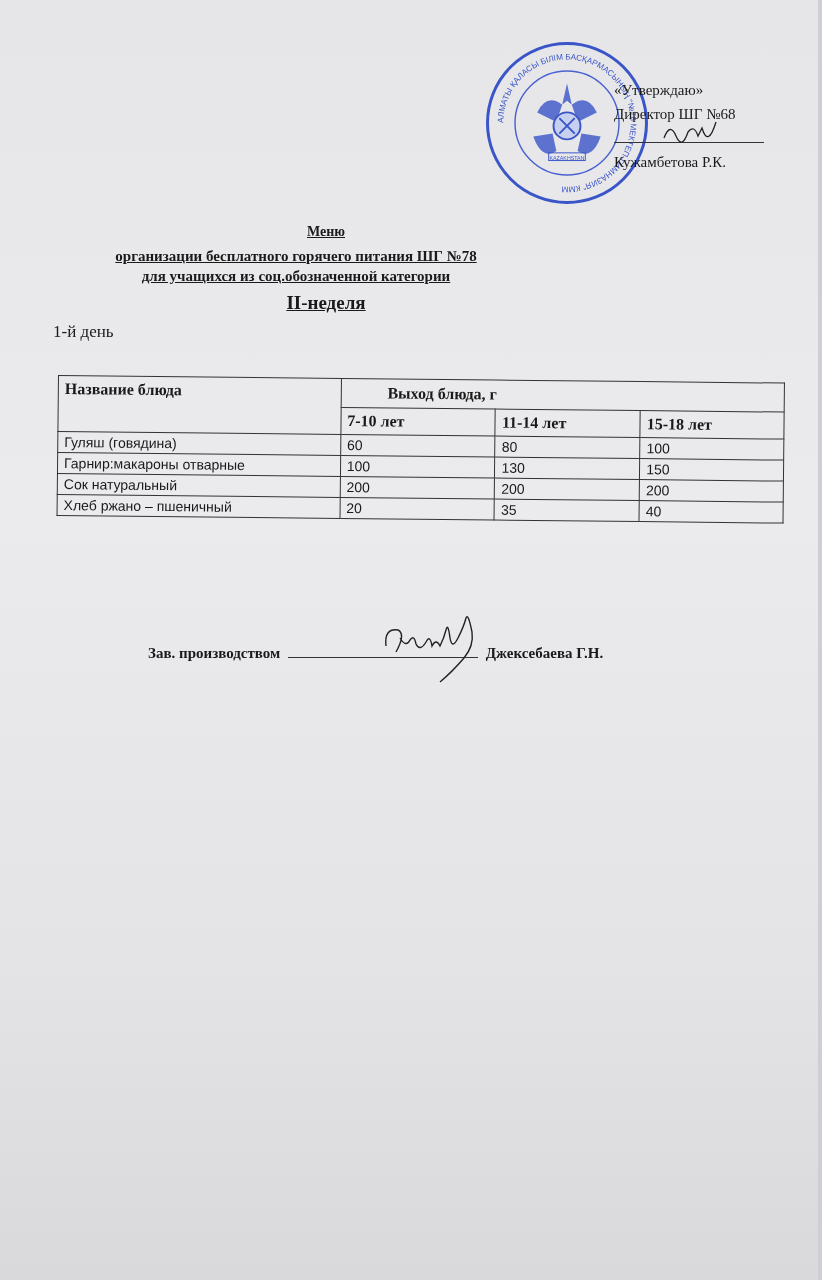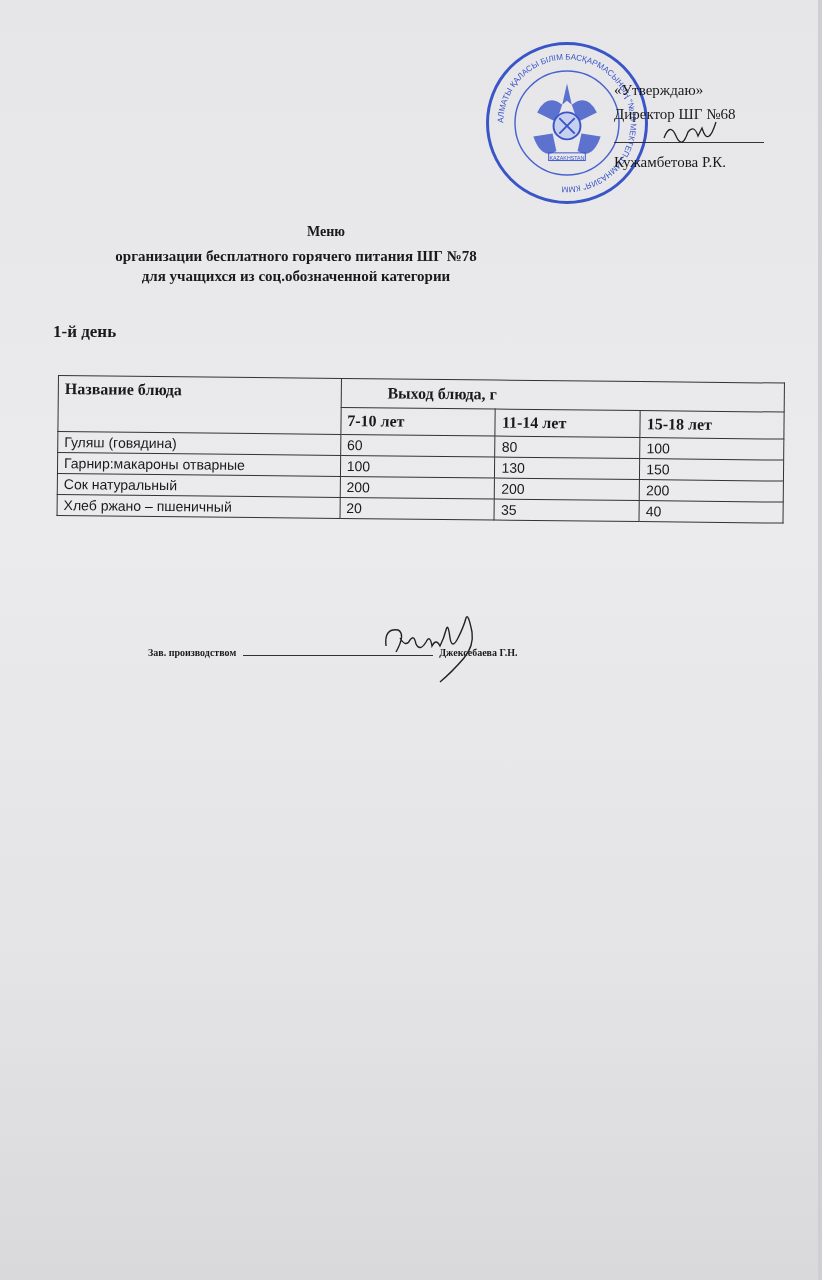--- a/index.html
+++ b/index.html
@@ -10,36 +10,36 @@
   }
   .page { position:absolute; left:0; top:0; width:822px; height:1280px; }
   .stamp {
     position:absolute; left:486px; top:42px; width:162px; height:162px; border-radius:50%;
     border:3px solid #3a55c8; box-sizing:border-box;
   }
   .stamp .ring-text { position:absolute; left:0; top:0; width:100%; height:100%; }
   .approve { position:absolute; left:614px; top:78px; font-size:15px; line-height:24px; }
   .approve div { white-space:nowrap;font-family:Liberation Serif, serif; }
   .approve .line { display:inline-block; width:150px; border-bottom:1px solid #333; height:8px; }
-  .title-block { position:absolute; left:0; width:652px; text-align:center; }
+  .title-block { position:absolute; left:0; width:652px; text-align:center;text-decoration:underline; }
   .t1 { top:224px; font-size:14px; font-weight:bold; }
   .t2 { top:248px; font-size:15px; font-weight:bold; left:-30px; }
   .t3 { top:268px; font-size:15px; font-weight:bold; left:-30px; }
   .t4 { top:292px; font-size:19px; font-weight:bold; }
-  .day { position:absolute; left:53px; top:322px; font-size:17px; font-weight:bold; }
+  .day { position:absolute; left:53px; top:322px; font-size:17px; font-weight:normal; }
   table.menu {
     position:absolute; left:58px; top:375px; width:727px; border-collapse:collapse;
     transform: rotate(0.6deg); transform-origin:left top;
   }
   table.menu td, table.menu th { border:1px solid #333; padding:0 6px; text-align:left; font-weight:normal; }
   table.menu th { font-family:"Liberation Serif", serif; font-weight:bold; font-size:16px; }
   table.menu td { font-family:"Liberation Sans", sans-serif; font-size:14px; height:20px; }
   .hrow1 th { height:28px; }
   .hrow2 th { height:26px; font-size:17px; }
-  .sig { position:absolute; left:148px; top:645px; font-size:10px; font-weight:bold; white-space:nowrap; }
+  .sig { position:absolute; left:148px; top:645px; font-size:15px; font-weight:bold; white-space:nowrap; }
   .sig .uline { display:inline-block; width:190px; border-bottom:1px solid #333; margin:0 4px; height:10px; }
   .scribble { position:absolute; }
   .edge { position:absolute; right:0; top:0; width:4px; height:1280px; background:#cfcfd3; }
 </style>
 </head>
 <body>
 
 <div class="page">
 
   <div class="stamp">
@@ -72,20 +72,21 @@
     <div>Кужамбетова Р.К.</div>
   </div>
 
   <svg class="scribble" style="left:660px;top:118px;" width="60" height="36">
     <path d="M4,20 Q10,4 16,18 T28,14 Q34,6 38,18 L42,10 Q48,30 56,4" stroke="#222" stroke-width="1.3" fill="none"></path>
   </svg>
 
   <div class="title-block t1">Меню</div>
   <div class="title-block t2">организации бесплатного горячего питания ШГ №78</div>
   <div class="title-block t3">для учащихся из соц.обозначенной категории</div>
+  <div class="title-block t4">II-неделя</div>
 
   <div class="day">1-й день</div>
 
   <table class="menu">
     <colgroup>
       <col style="width:283px">
         <col style="width:155px">
         <col style="width:145px">
         <col style="width:144px">
     </colgroup>

